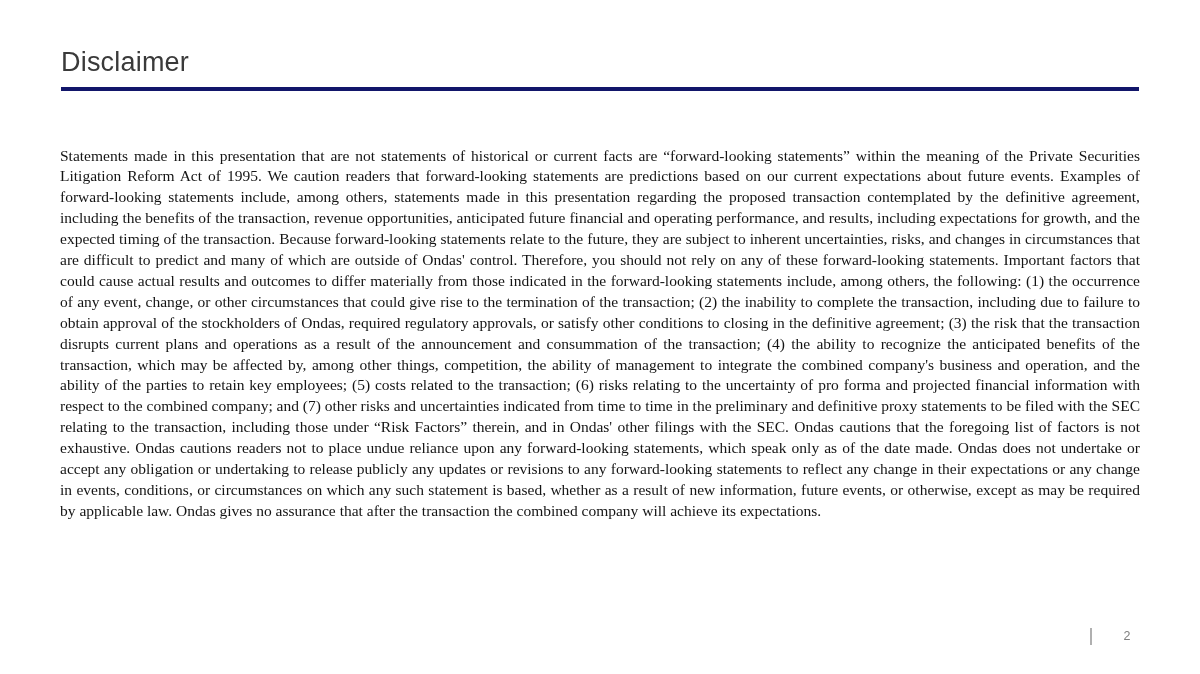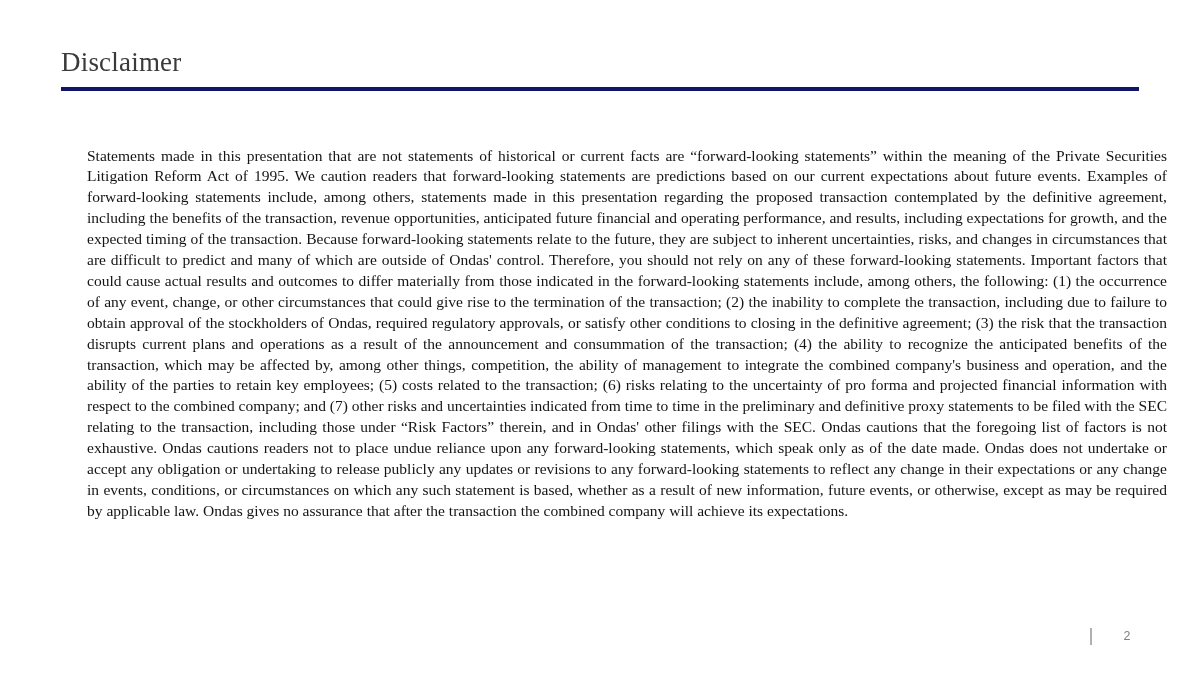--- a/index.html
+++ b/index.html
@@ -12,21 +12,21 @@
     width: 1200px;
     height: 674px;
     background: #ffffff;
     overflow: hidden;
     font-family: "Liberation Sans", sans-serif;
   }
   .slide-title {
     position: absolute;
     left: 61px;
     top: 28px;
-    font-family: Liberation Serif, serif;
+    font-family: Liberation Sans, sans-serif;
     font-size: 27px;
     font-weight: 400;
     color: #3a3a3a;
     letter-spacing: 0.2px;
     line-height: 1.2;
   }
   .title-rule {
     position: absolute;
     left: 61px;
     top: 87px;
@@ -38,21 +38,20 @@
     position: absolute;
     left: 60px;
     top: 130px;
     width: 1080px;
     font-family: "Liberation Serif", serif;
     font-size: 15.5px;
     line-height: 20.9px;
     color: #141414;
     text-align: justify;
     text-justify: inter-word;
-    margin-left: 27px;
   }
   .footer-divider {
     position: absolute;
     left: 1090px;
     top: 628px;
     width: 1.5px;
     height: 17px;
     background: #b0b0b0;
   }
   .page-number {

